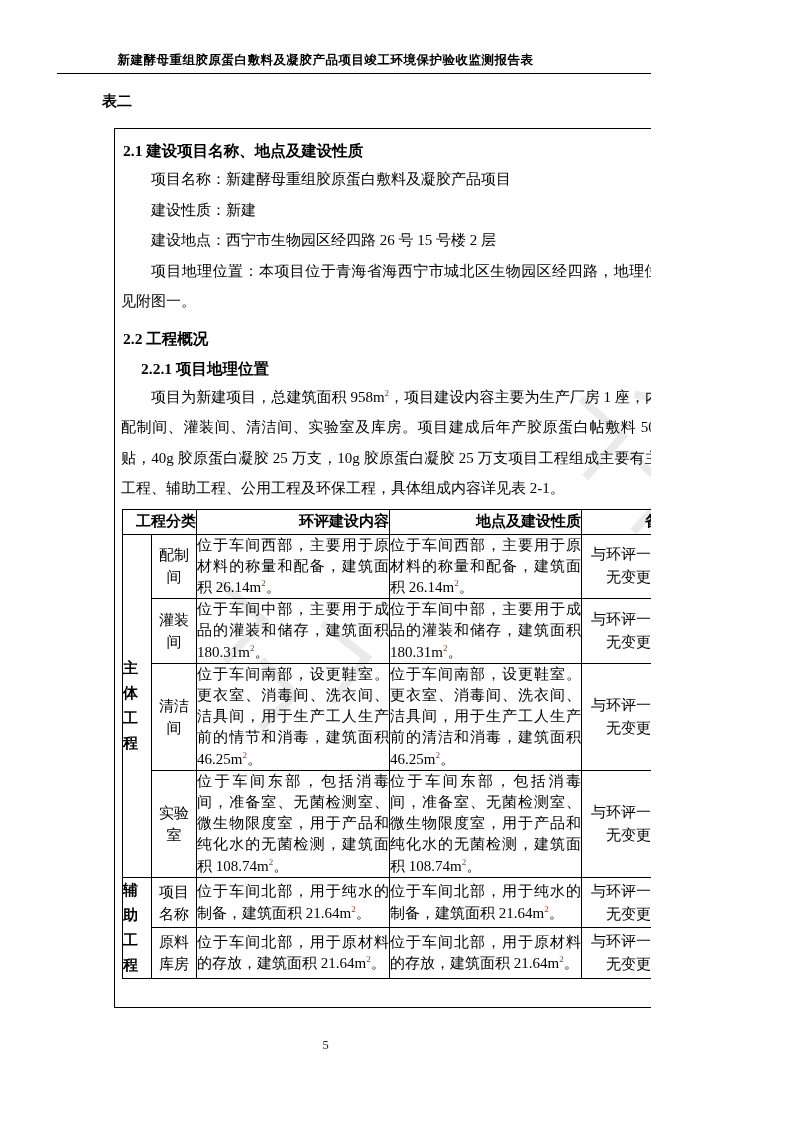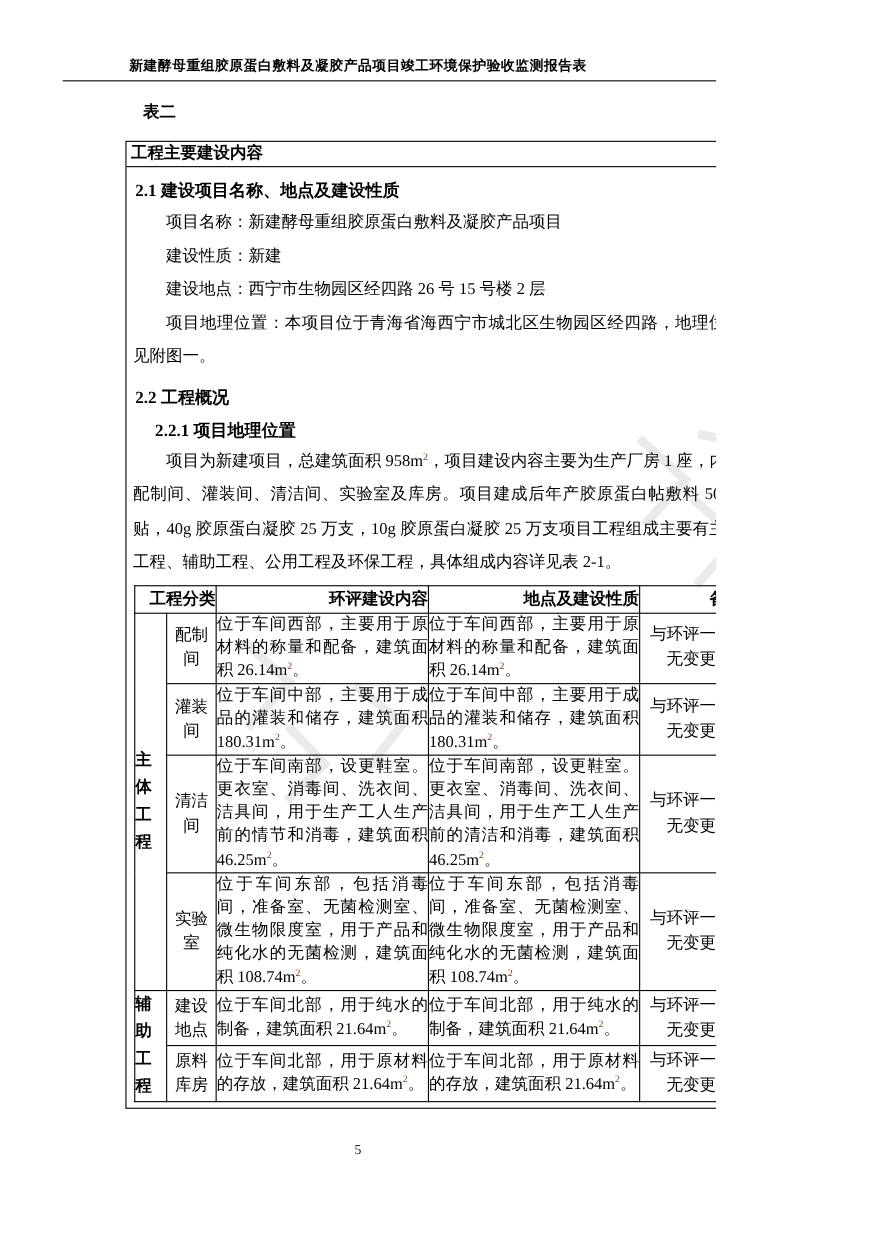--- a/index.html
+++ b/index.html
@@ -2,21 +2,21 @@
 <html><head>
 <meta charset="utf-8">
 <style>
   html,body{margin:0;padding:0;background:#ffffff;}
   .page{position:relative;width:651px;height:1122px;background:#fff;overflow:hidden;
         font-family:"Liberation Serif","DejaVu Serif",serif;color:#000;}
   
   .doc-header{position:absolute;top:52px;left:0;width:100%;text-align:center;
               font-size:12.5px;font-weight:bold;letter-spacing:.5px;}
   .doc-header-rule{position:absolute;top:73px;left:57px;width:679px;border-top:1.6px solid #000;}
-  .table-label{position:absolute;top:92px;left:130px;font-size:15px;font-weight:bold;}
+  .table-label{position:absolute;top:92px;left:102px;font-size:15px;font-weight:bold;}
   
   .wm{position:absolute;width:52px;height:52px;border-top:8px solid #e3e3e3;
       border-right:8px solid #e3e3e3;opacity:.75;z-index:0;}
   
   .outer-box{position:absolute;top:128px;left:114px;width:566px;height:878px;
              border:1.6px solid #000;z-index:1;}
   .box-title{height:21px;line-height:21px;padding:1px 4px 0 4px;font-size:15px;
              font-weight:bold;border-bottom:1px solid #000;}
   .box-body{padding:0 6px;}
   .h2{font-size:15.5px;font-weight:bold;margin:9px 0 0 2px;line-height:26px;}
@@ -49,21 +49,20 @@
   <div class="wm" style="top:592px;left:196px;transform:rotate(42deg);"></div>
   <div class="wm" style="top:632px;left:300px;transform:rotate(38deg);"></div>
   <div class="wm" style="top:668px;left:238px;transform:rotate(46deg);width:44px;height:44px;"></div>
 
   <div class="doc-header">新建酵母重组胶原蛋白敷料及凝胶产品项目竣工环境保护验收监测报告表</div>
   <div class="doc-header-rule"></div>
 
   <div class="table-label">表二</div>
 
   <div class="outer-box">
-    <div class="box-title">工程主要建设内容</div>
 
     <div class="box-body">
       <div class="h2">2.1  建设项目名称、地点及建设性质</div>
 
       <div class="plain-line">项目名称：新建酵母重组胶原蛋白敷料及凝胶产品项目</div>
       <div class="plain-line">建设性质：新建</div>
       <div class="plain-line">建设地点：西宁市生物园区经四路 26 号 15 号楼 2 层</div>
 
       <p class="para">项目地理位置：本项目位于青海省海西宁市城北区生物园区经四路，地理位置见附图一。</p>
 
@@ -117,21 +116,21 @@
         <tr style="height:104px;">
           <td class="room">实验室</td>
           <td class="cont">位于车间东部，包括消毒间，准备室、无菌检测室、微生物限度室，用于产品和纯化水的无菌检测，建筑面积 108.74m<sup class="sq">2</sup>。</td>
           <td class="cont">位于车间东部，包括消毒间，准备室、无菌检测室、微生物限度室，用于产品和纯化水的无菌检测，建筑面积 108.74m<sup class="sq">2</sup>。</td>
           <td class="remark">与环评一致
 无变更</td>
         </tr>
 
         <tr style="height:42px;">
           <td class="grp" rowspan="2">辅助工程</td>
-          <td class="room">建设地点</td>
+          <td class="room">项目名称</td>
           <td class="cont">位于车间北部，用于纯水的制备，建筑面积 21.64m<sup class="sq">2</sup>。</td>
           <td class="cont">位于车间北部，用于纯水的制备，建筑面积 21.64m<sup class="sq">2</sup>。</td>
           <td class="remark">与环评一致
 无变更</td>
         </tr>
 
         <tr style="height:41px;">
           <td class="room">原料库房</td>
           <td class="cont">位于车间北部，用于原材料的存放，建筑面积 21.64m<sup class="sq">2</sup>。</td>
           <td class="cont">位于车间北部，用于原材料的存放，建筑面积 21.64m<sup class="sq">2</sup>。</td>

